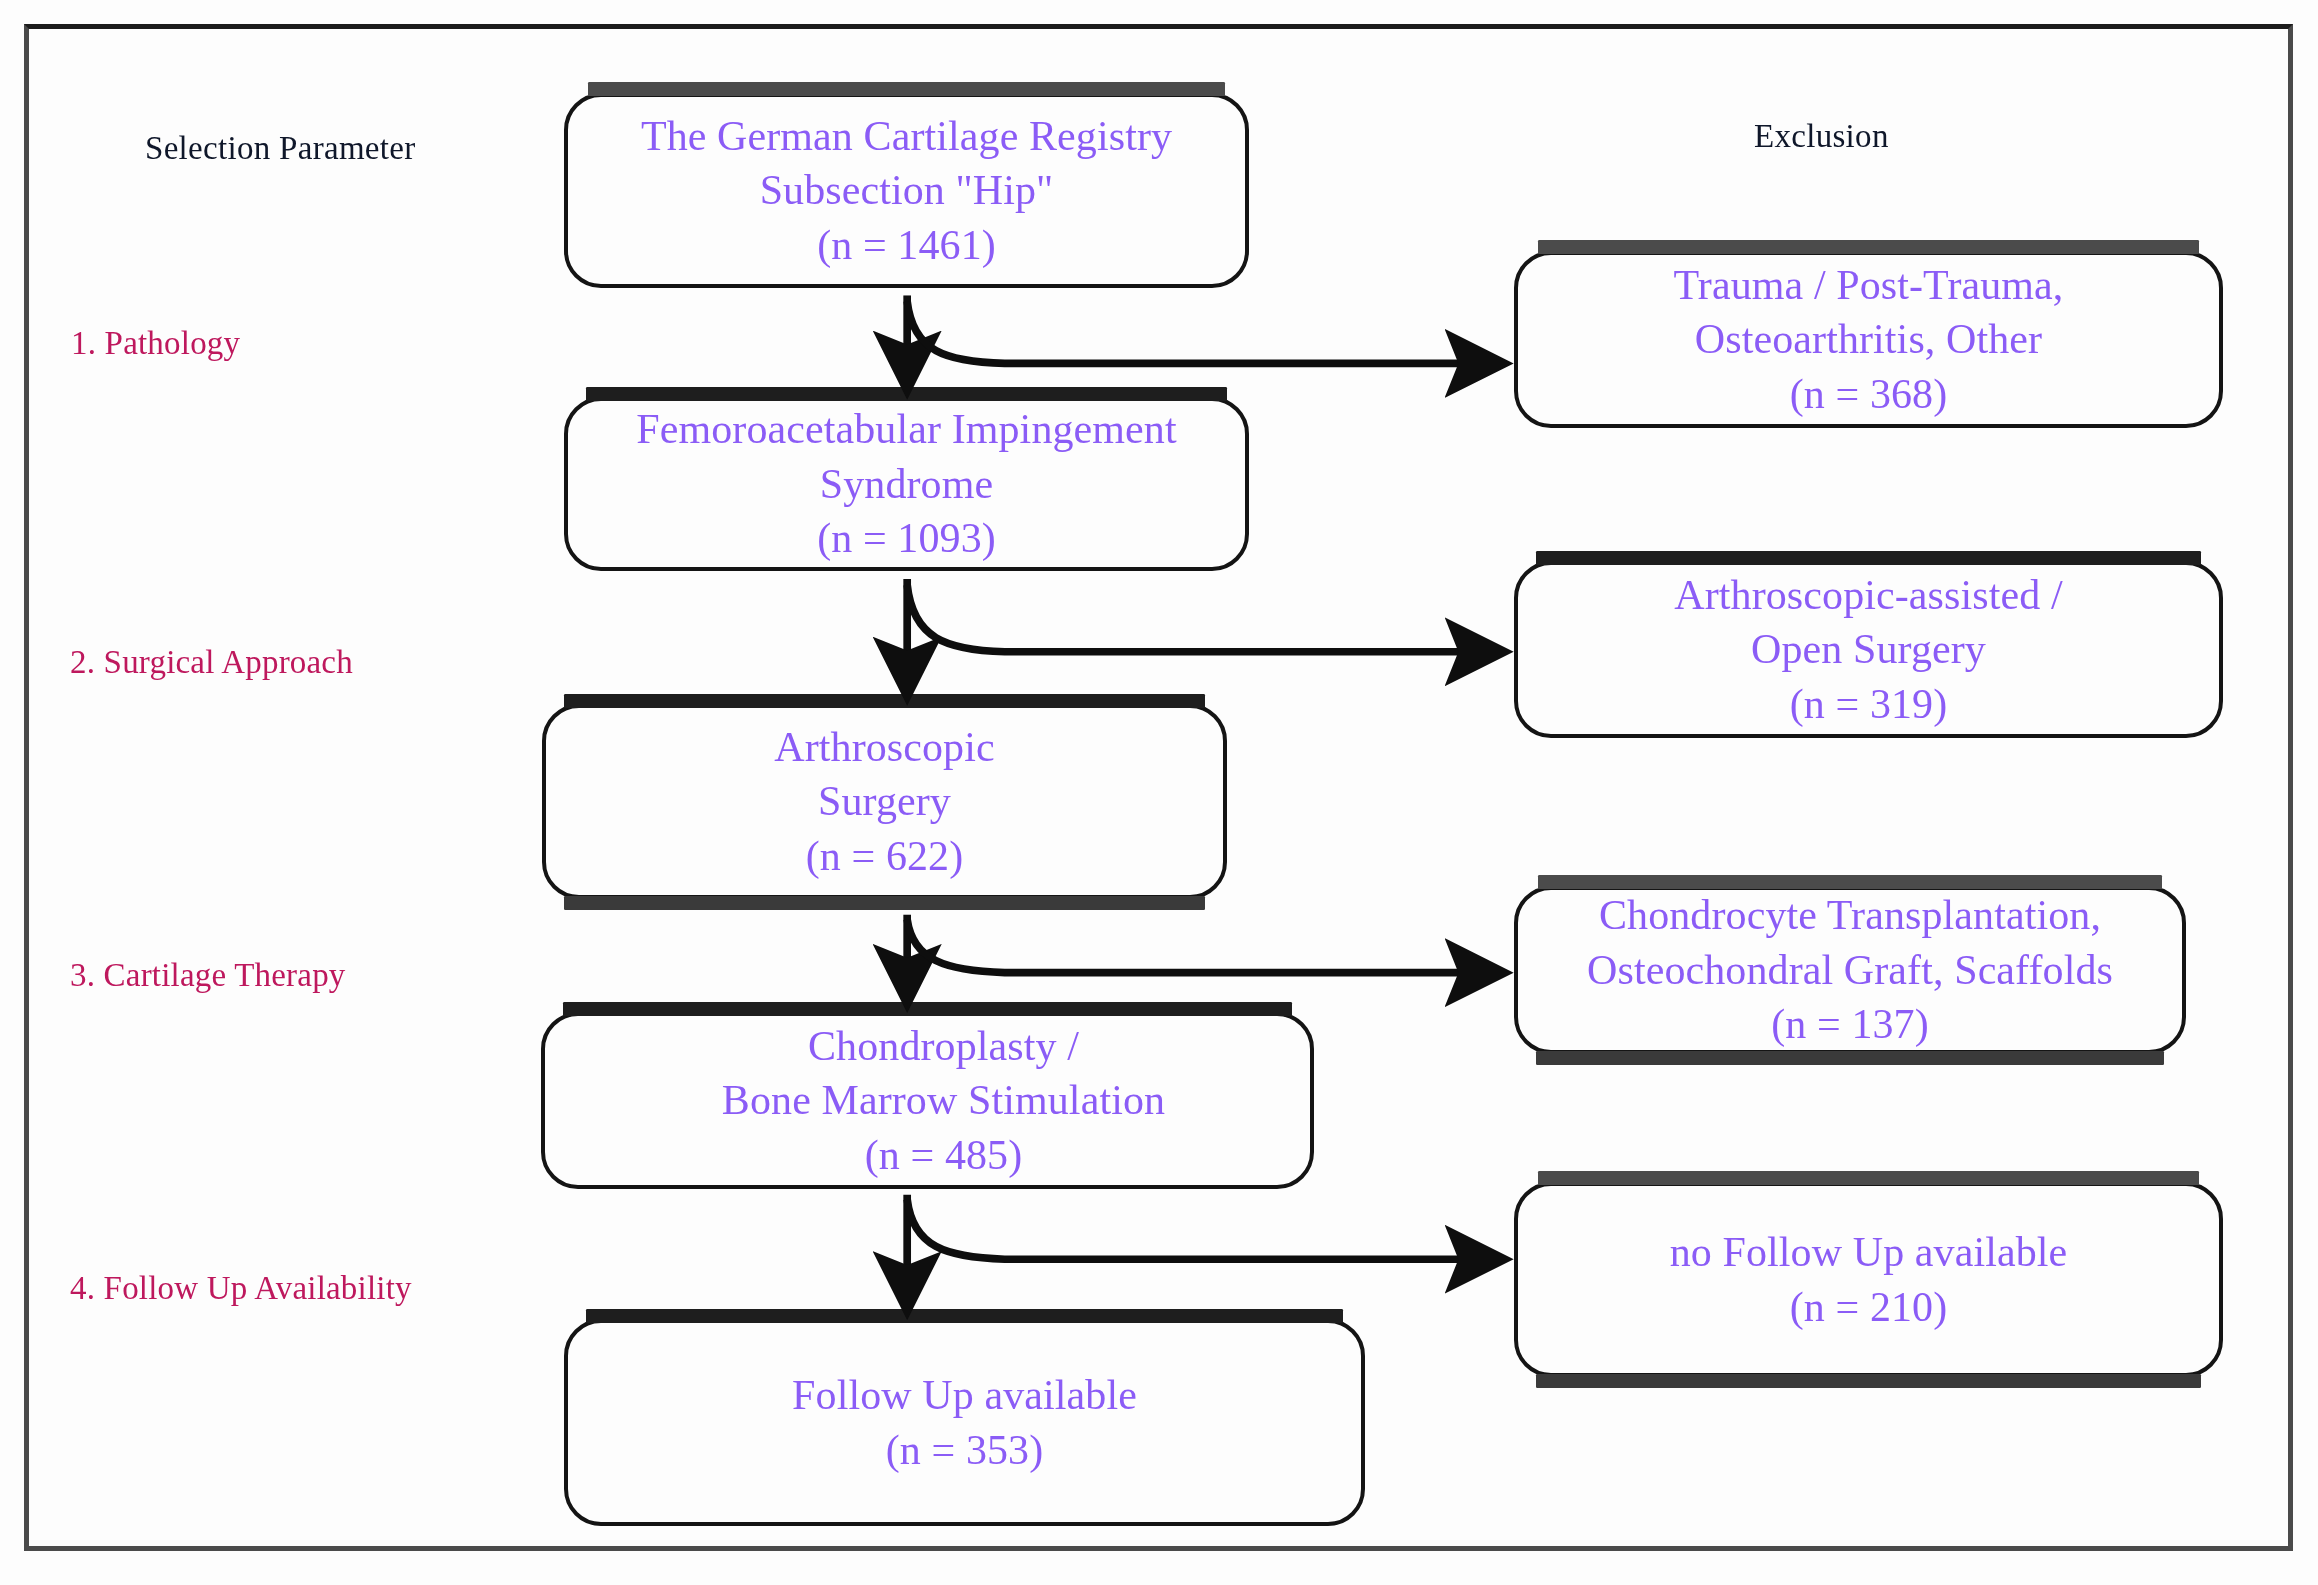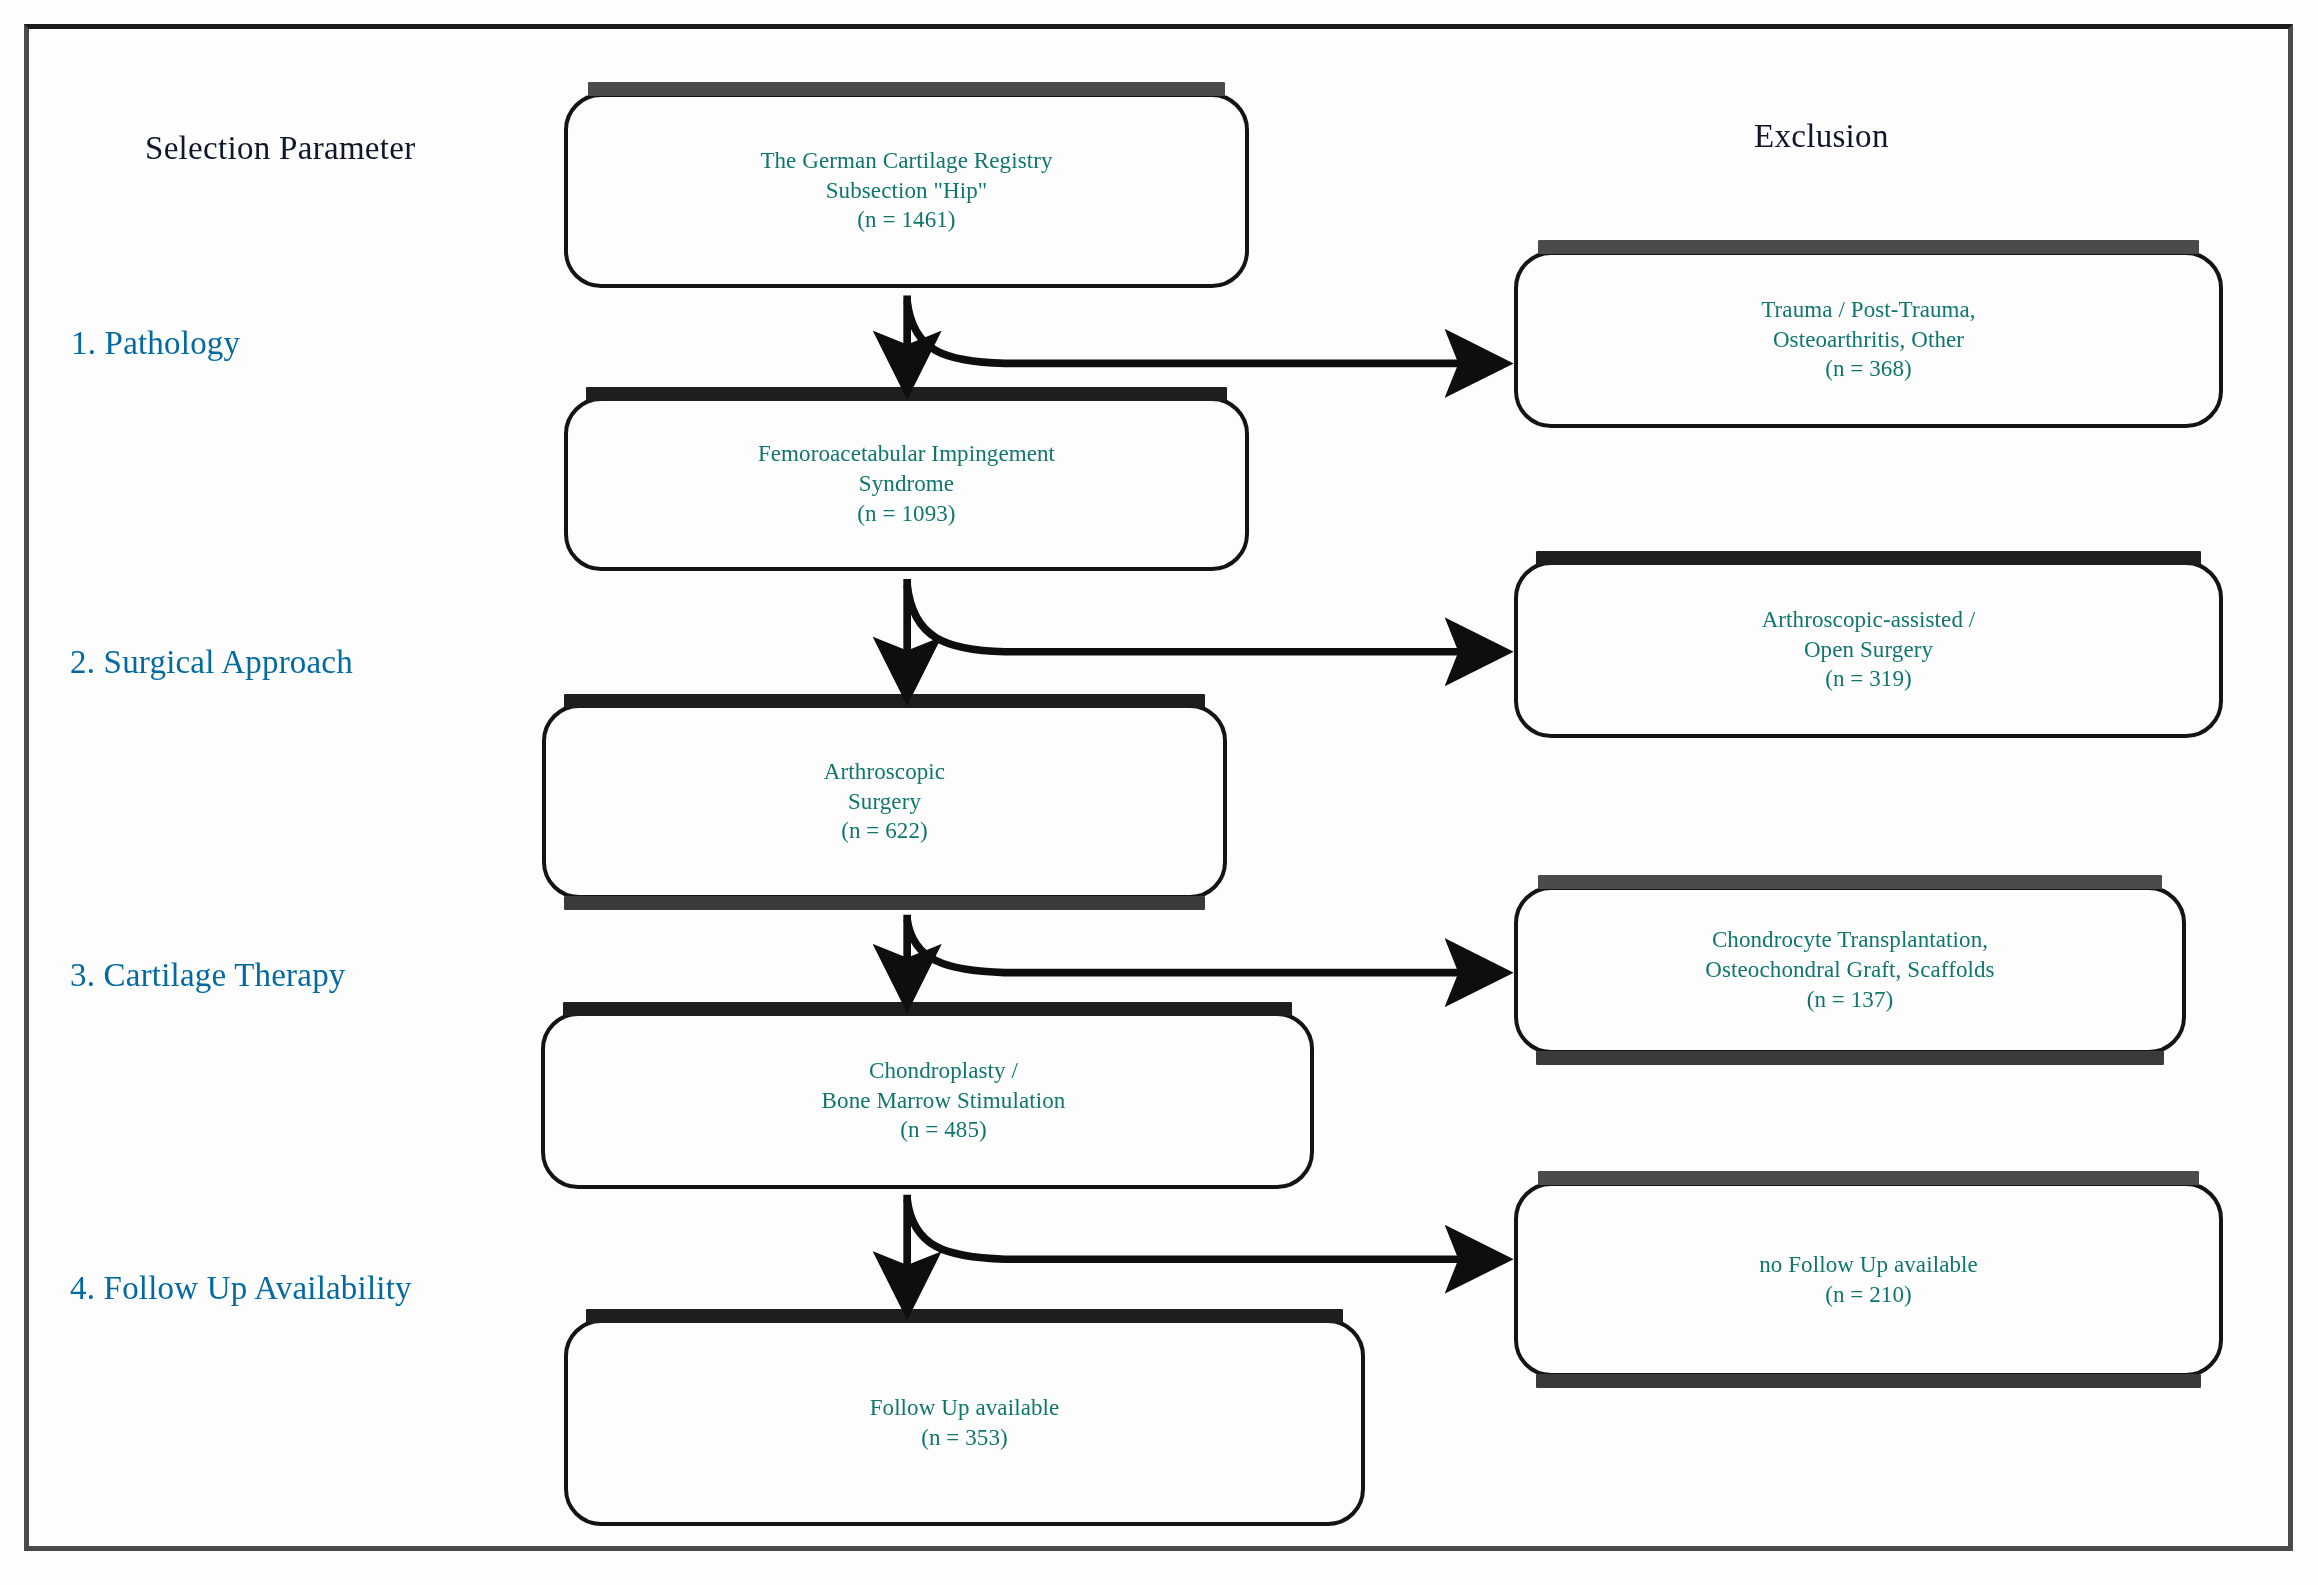--- a/index.html
+++ b/index.html
@@ -34,44 +34,44 @@
     color:#0f172a;
   }
   #hdr-selection{left:145px;top:130px;}
   #hdr-exclusion{left:1754px;top:118px;}
 
   
   .stage-label{
     position:absolute;
     font-size:33px;
     white-space:nowrap;
-    color:#0369a1;
+    color:#be185d;
     letter-spacing:0.2px;
   }
   #lbl-1{left:71px;top:325px;}
   #lbl-2{left:70px;top:644px;}
   #lbl-3{left:70px;top:957px;}
   #lbl-4{left:70px;top:1270px;}
 
   
   .node{
     position:absolute;
     box-sizing:border-box;
     border:4.1px solid #141414;
     border-radius:37px;
     background:#fdfdfd;
     display:flex;
     align-items:center;
     justify-content:center;
     text-align:center;
   }
   .node .txt{
-    font-size:23px;
+    font-size:42px;
     line-height:1.30;
-    color:#0f766e;
+    color:#8b5cf6;
     padding:0 15.4px;
     white-space:pre-line;
     letter-spacing:0.1px;
   }
   
   .node.bar-top::before{
     content:"";
     position:absolute;
     left:20px;right:20px;
     top:-15.4px;

